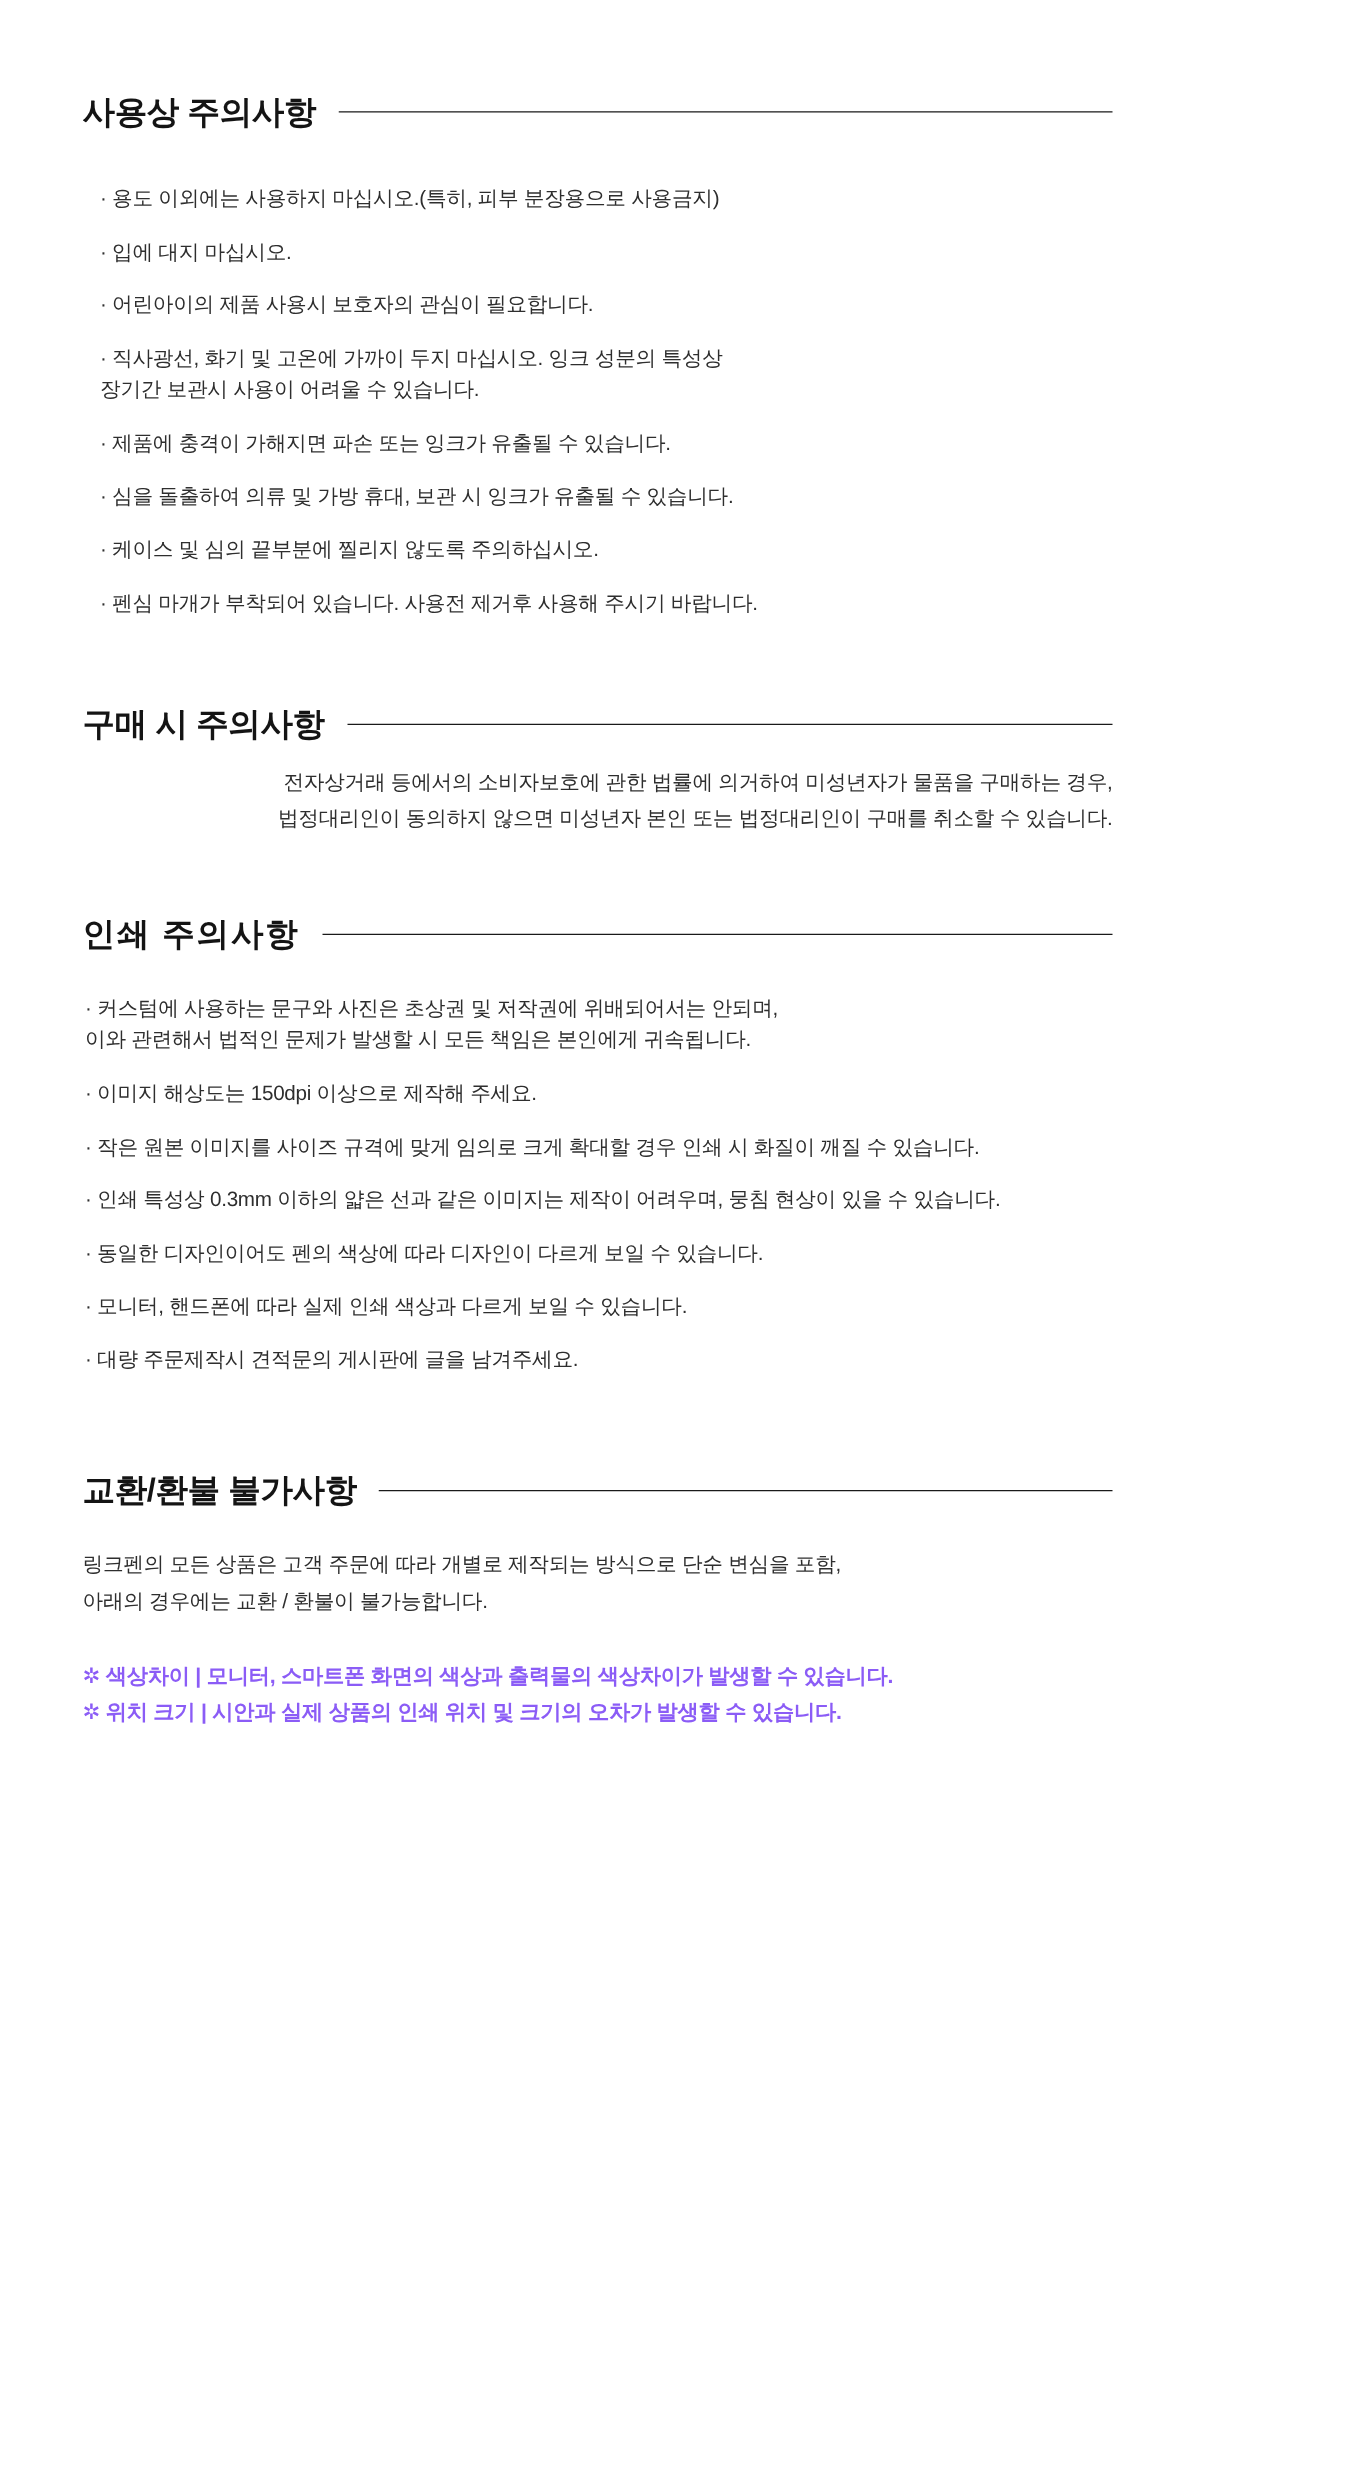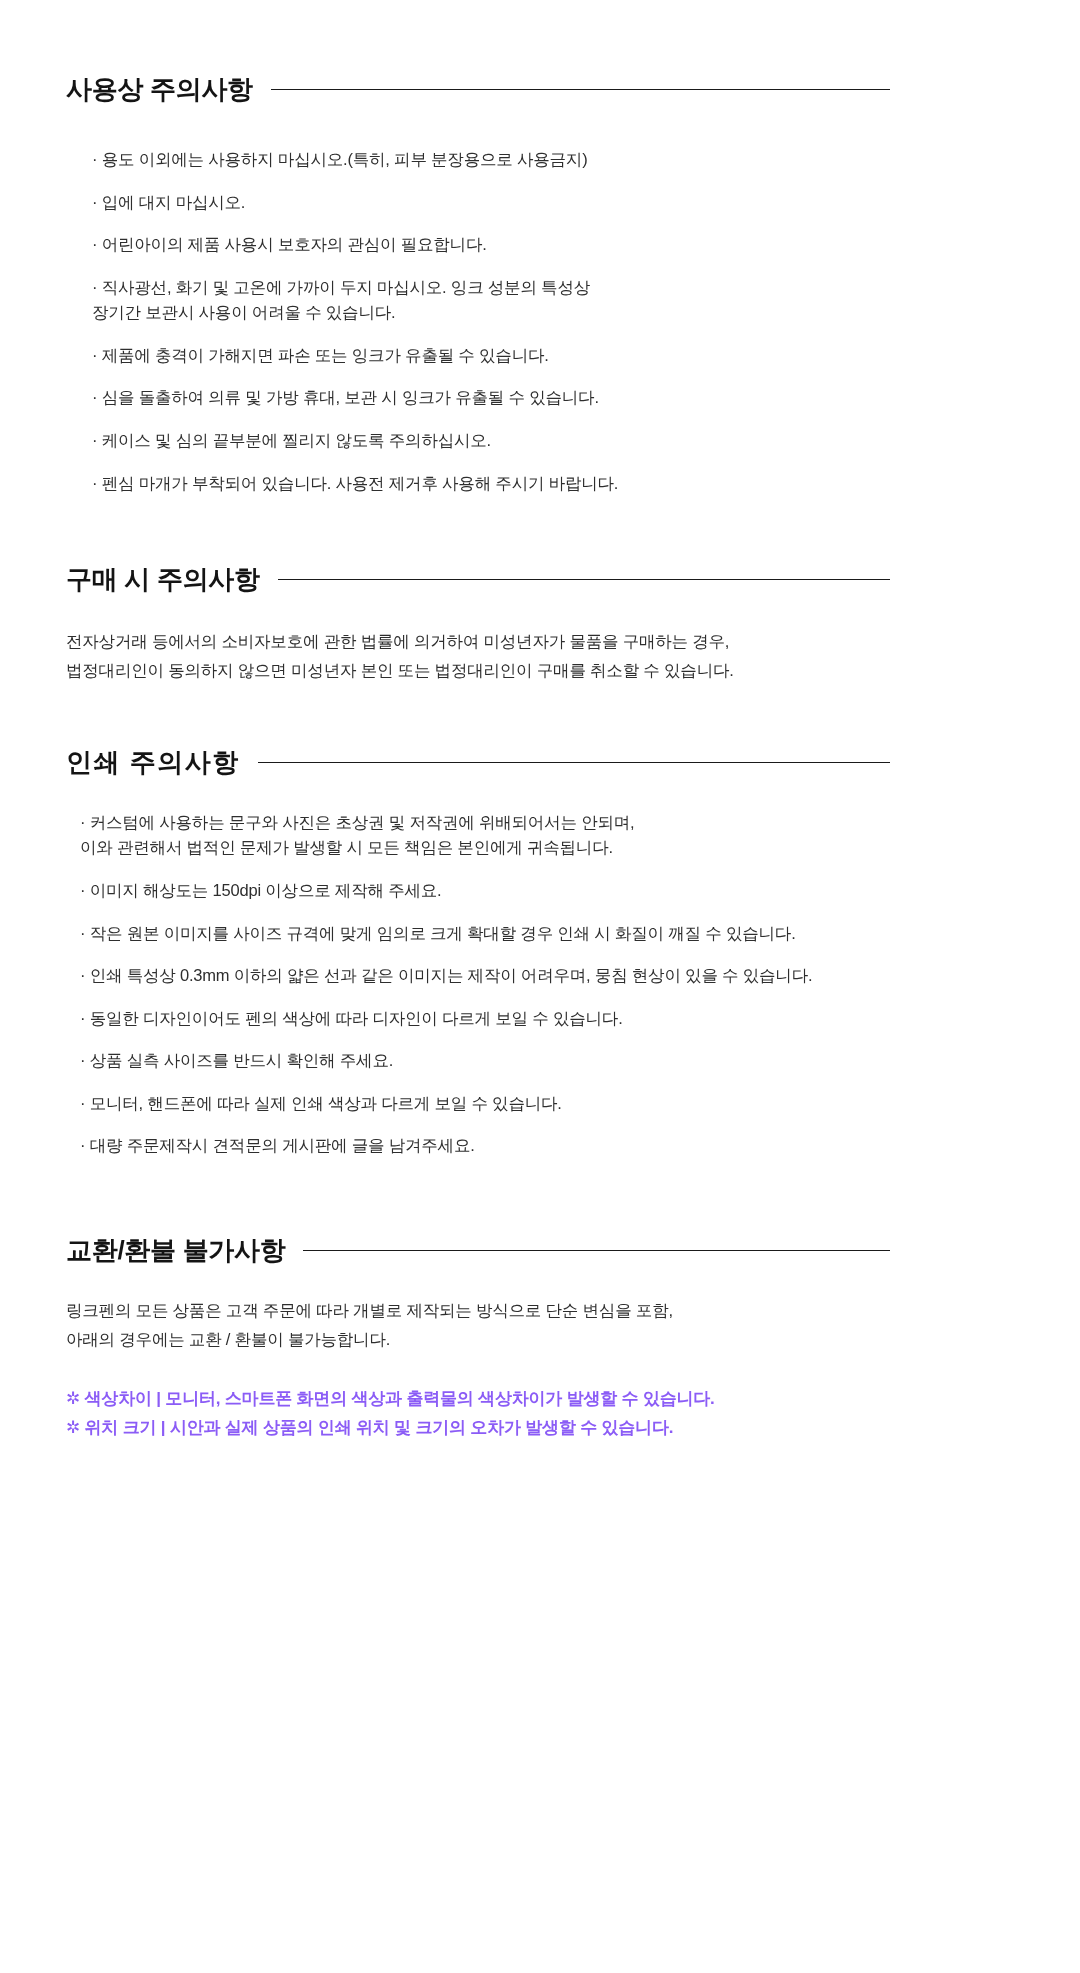--- a/index.html
+++ b/index.html
@@ -41,21 +41,21 @@
     height: 0;
     border-top: 1.6px solid #1a1a1a;
   }
 
   .section {
     margin-bottom: 54px;
   }
 
   
   .list {
-    margin: 34px 0 0 12px;
+    margin: 34px 0 0 0;
     padding: 0;
     list-style: none;
   }
   .list li {
     font-size: 16.5px;
     line-height: 1.55;
     color: #2e2e2e;
     margin-bottom: 17px;
     white-space: pre-line;
     letter-spacing: -0.2px;
@@ -76,21 +76,21 @@
     line-height: 1.72;
     color: #8b5cf6;
     letter-spacing: -0.2px;
     white-space: pre-line;
     font-weight: bold;
   }
 
   
   #sec-usage { margin-bottom: 66px; }
   #sec-usage .list { margin-top: 40px; padding-left: 14px; }
-  #sec-purchase .para { margin-top: 30px; }
+  #sec-purchase .para { margin-top: 15px; text-align: right; }
   #sec-purchase { margin-bottom: 60px; }
   #sec-print .list { margin-top: 30px; padding-left: 2px; }
   #sec-print { margin-bottom: 74px; }
   #sec-refund .para { margin-top: 28px; }
 
   .section-head.wide-title .title { letter-spacing: 1.5px; }
 </style>
 </head>
 <body>
 
@@ -128,21 +128,20 @@
       <span class="title">인쇄  주의사항</span>
       <span class="rule"></span>
     </div>
     <ul class="list">
       <li>·  커스텀에 사용하는 문구와 사진은 초상권 및 저작권에 위배되어서는 안되며,
     이와 관련해서 법적인 문제가 발생할 시 모든 책임은 본인에게 귀속됩니다.</li>
       <li>· 이미지 해상도는 150dpi 이상으로 제작해 주세요.</li>
       <li>· 작은 원본 이미지를 사이즈 규격에 맞게 임의로 크게 확대할 경우 인쇄 시 화질이 깨질 수 있습니다.</li>
       <li>· 인쇄 특성상 0.3mm 이하의 얇은 선과 같은 이미지는 제작이 어려우며, 뭉침 현상이 있을 수 있습니다.</li>
       <li>· 동일한 디자인이어도 펜의 색상에 따라 디자인이 다르게 보일 수 있습니다.</li>
-      <li>· 상품 실측 사이즈를 반드시 확인해 주세요.</li>
       <li>· 모니터, 핸드폰에 따라 실제 인쇄 색상과 다르게 보일 수 있습니다.</li>
       <li>· 대량 주문제작시 견적문의 게시판에 글을 남겨주세요.</li>
     </ul>
   </section>
 
   <section class="section" id="sec-refund">
     <div class="section-head">
       <span class="title">교환/환불 불가사항</span>
       <span class="rule"></span>
     </div>

